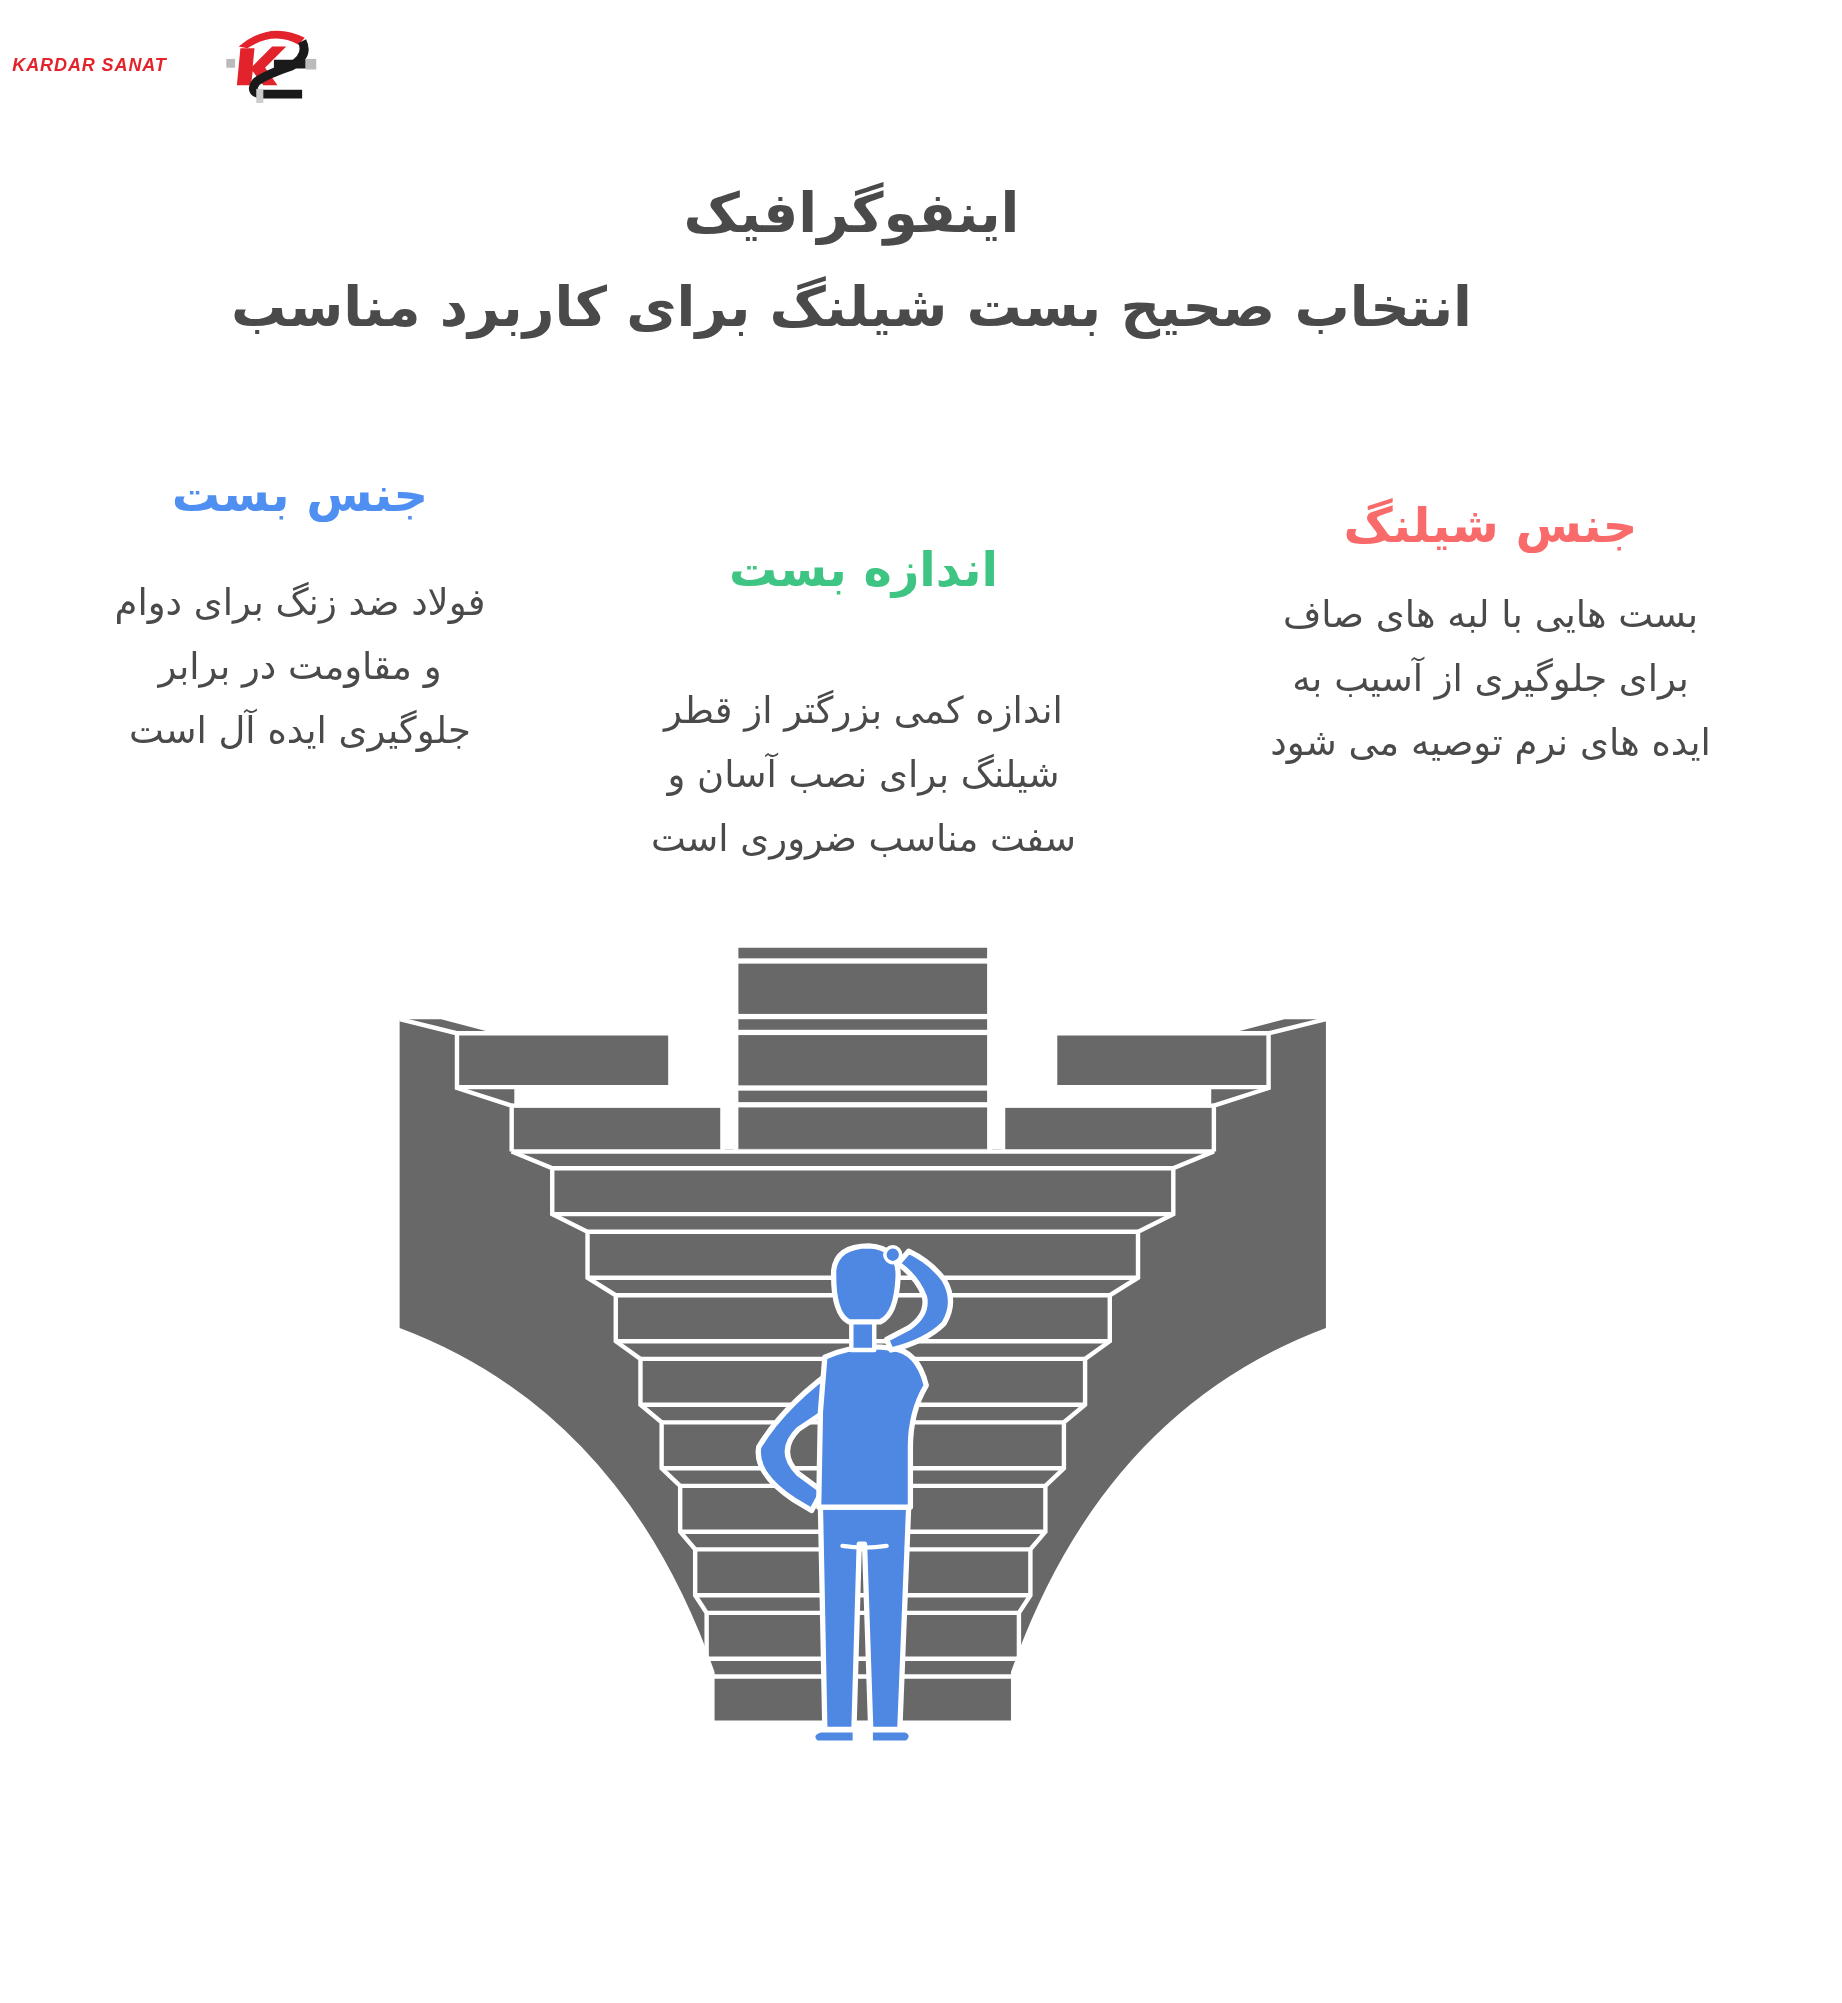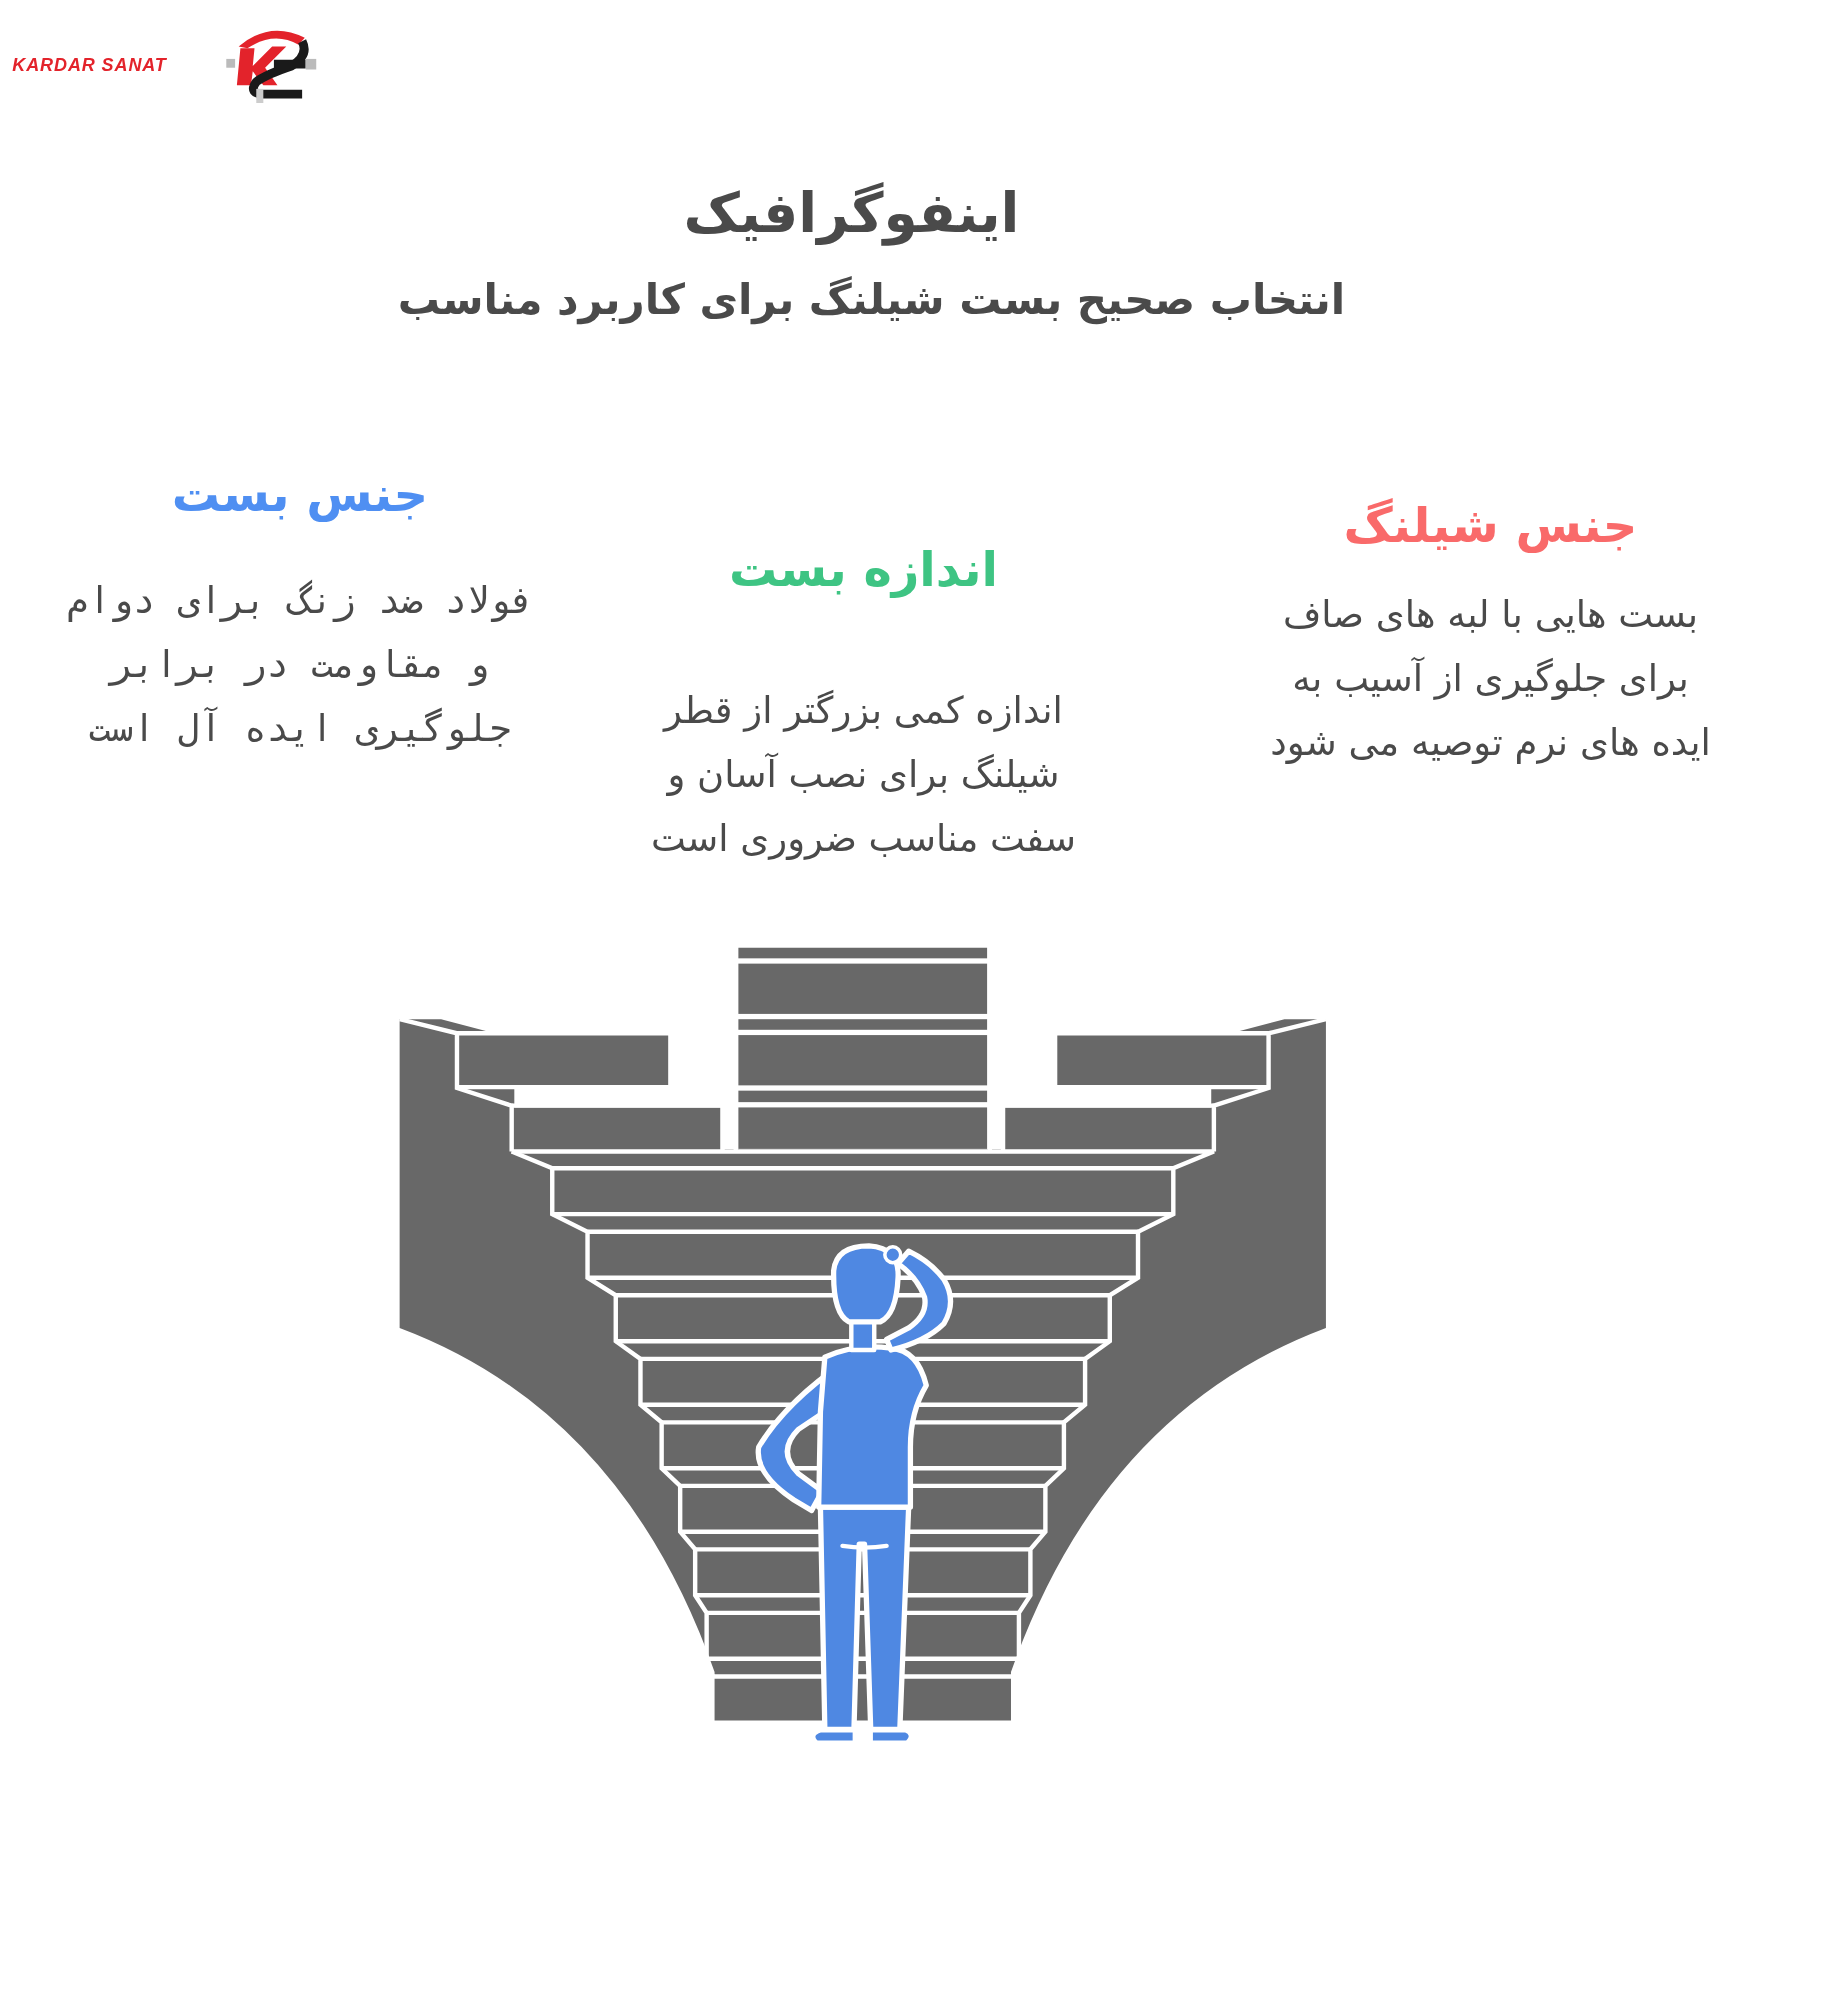--- a/index.html
+++ b/index.html
@@ -6,27 +6,27 @@
   body { width: 1842px; height: 2004px; position: relative; overflow: hidden;
          font-family: "DejaVu Sans", "Liberation Sans", sans-serif; }
   .abs { position: absolute; }
   .logo { left: 8.8px; top: 16px; width: 309px; height: 88px; }
   .logo-text { position: absolute; left: 3.5px; top: 39px; font-family: "Liberation Sans", sans-serif;
                font-weight: bold; font-style: italic; font-size: 18px; color: #e3232b; letter-spacing: 0.9px; }
   .logo-mark { position: absolute; left: 212px; top: 3.5px; }
   .title { left: 0; width: 1703px; text-align: center; direction: rtl; color: #4a4a4a;
            font-family: "DejaVu Sans", sans-serif; font-weight: bold; }
   .title1 { top: 181px; font-size: 55px; }
-  .title2 { top: 275px; font-size: 42px; padding-left: 20px; }
+  .title2 { top: 275px; font-size: 55px; }
   .col { direction: rtl; text-align: center; position: absolute; }
   .col h2 { margin: 0; font-family: "DejaVu Sans", sans-serif; font-weight: bold; font-size: 48px; line-height: 62px; }
   .col .body { margin: 0; font-family: "DejaVu Sans", sans-serif; color: #4a4a4a; font-size: 37px; line-height: 64px; }
   .col-left { left: 53px; width: 494px; top: 463px; }
   .col-left h2 { color: #4f8ff2; }
-  .col-left .body { margin-top: 46px; font-family: Liberation Mono, monospace; }
+  .col-left .body { margin-top: 46px; }
   .col-mid { left: 618px; width: 491px; top: 538px; }
   .col-mid h2 { color: #3ec483; }
   .col-mid .body { margin-top: 79px; }
   .col-right { left: 1204px; width: 573px; top: 494px; }
   .col-right h2 { color: #f96a6a; }
   .col-right .body { margin-top: 26.5px; }
   .illus { left: 0; top: 0; }
 </style>
 </head>
 <body>

